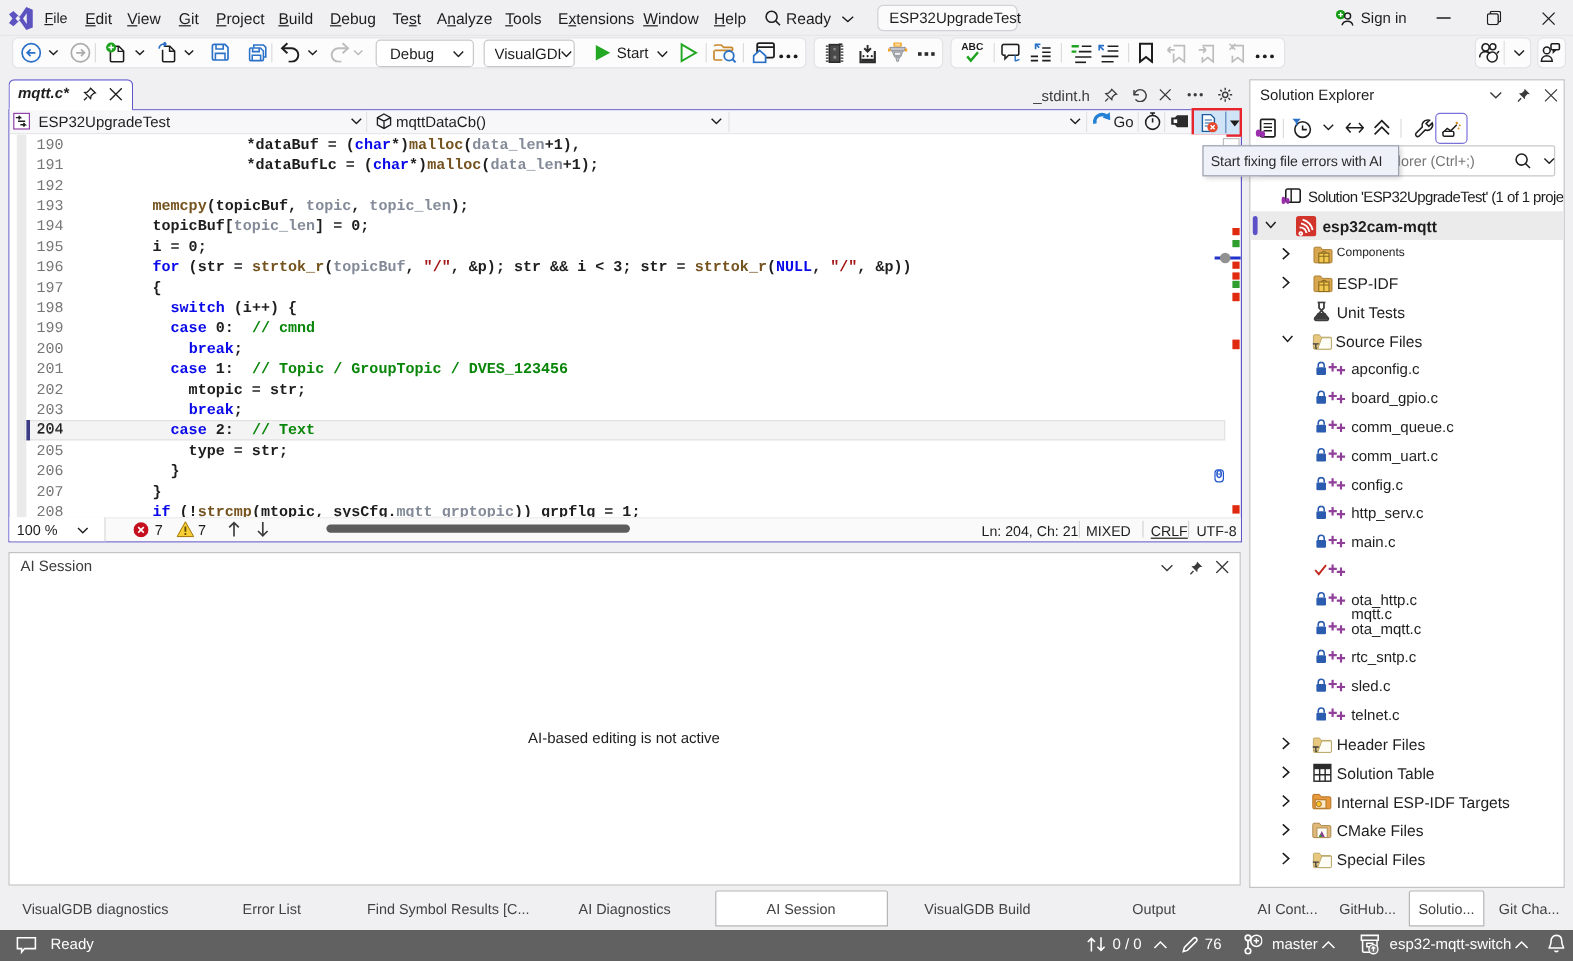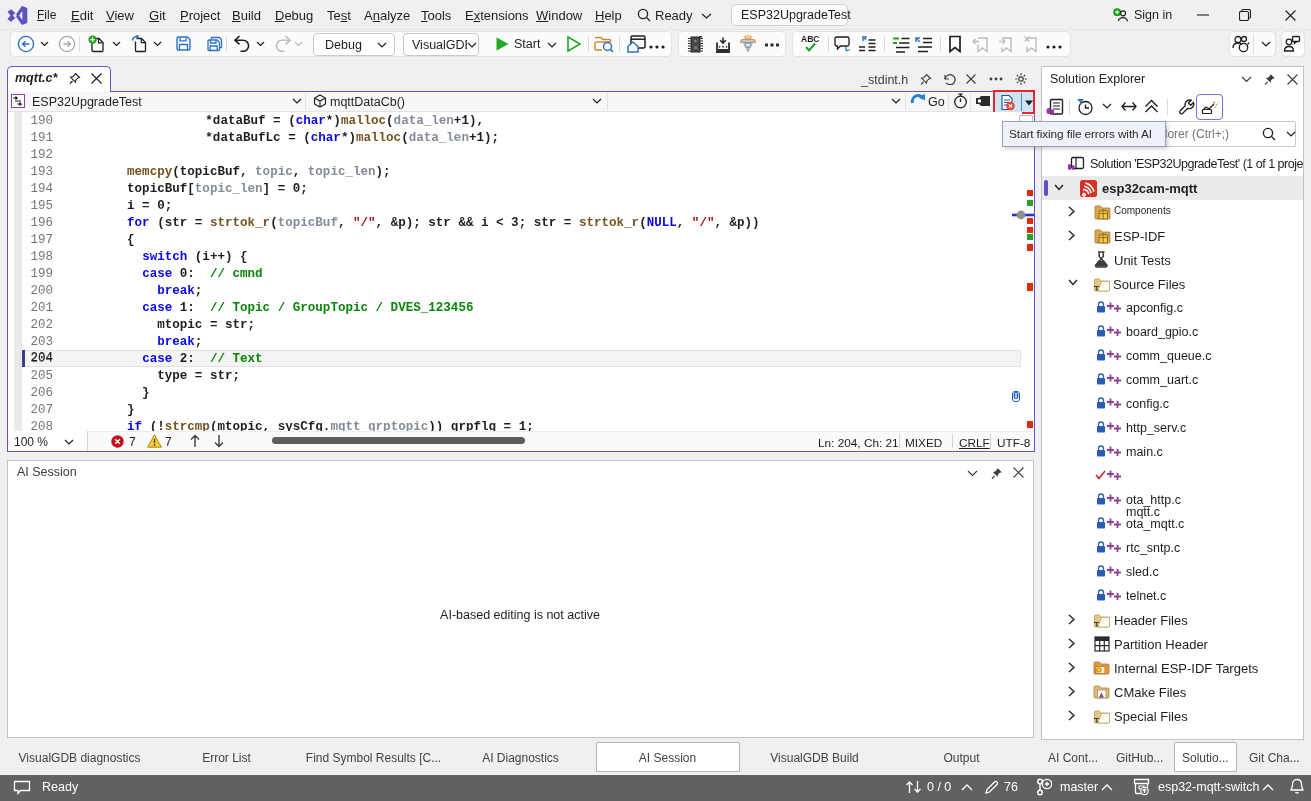--- a/index.html
+++ b/index.html
@@ -747,21 +747,21 @@
   </svg>
 <div class="txt" style="left:1114px;top:613px;font-size:13px;">Header Files</div>
 <svg class="abs" style="left:1068px;top:638px" width="7" height="11" viewBox="0 0 7 11">
     <path d="M1 1 L6 5.5 L1 10" fill="none" stroke="#1e1e1e" stroke-width="1.3"></path>
   </svg>
 <svg class="abs" style="left:1094px;top:636px" width="16" height="16" viewBox="0 0 16 16">
     <rect x="1" y="1" width="14" height="14" fill="#fff" stroke="#2b2b2b" stroke-width="1.2"></rect>
     <rect x="1" y="1" width="14" height="4" fill="#2b2b2b"></rect>
     <path d="M5.7 1 v14 M10.3 1 v14 M1 9.7 h14" stroke="#2b2b2b" stroke-width="1.2"></path>
   </svg>
-<div class="txt" style="left:1114px;top:637px;font-size:13px;">Partition Header</div>
+<div class="txt" style="left:1114px;top:637px;font-size:13px;">Solution Table</div>
 <svg class="abs" style="left:1068px;top:662px" width="7" height="11" viewBox="0 0 7 11">
     <path d="M1 1 L6 5.5 L1 10" fill="none" stroke="#1e1e1e" stroke-width="1.3"></path>
   </svg>
 <svg class="abs" style="left:1093px;top:660px" width="17" height="16" viewBox="0 0 17 16">
     <path d="M1 3 a1 1 0 0 1 1-1 h4.5 l1.5 2 h7 a1 1 0 0 1 1 1 v8 a1 1 0 0 1-1 1 h-13 a1 1 0 0 1-1-1 z" fill="#e8993d" stroke="#b06f1d" stroke-width="0.8"></path>
     <rect x="3" y="6.5" width="9" height="7" fill="#fceccc" stroke="#b06f1d" stroke-width="0.8"></rect>
     <circle cx="6" cy="10" r="2.2" fill="#f7c52c" stroke="#b06f1d" stroke-width="0.8"></circle>
   </svg>
 <div class="txt" style="left:1114px;top:661px;font-size:13px;">Internal ESP-IDF Targets</div>
 <svg class="abs" style="left:1068px;top:686px" width="7" height="11" viewBox="0 0 7 11">

